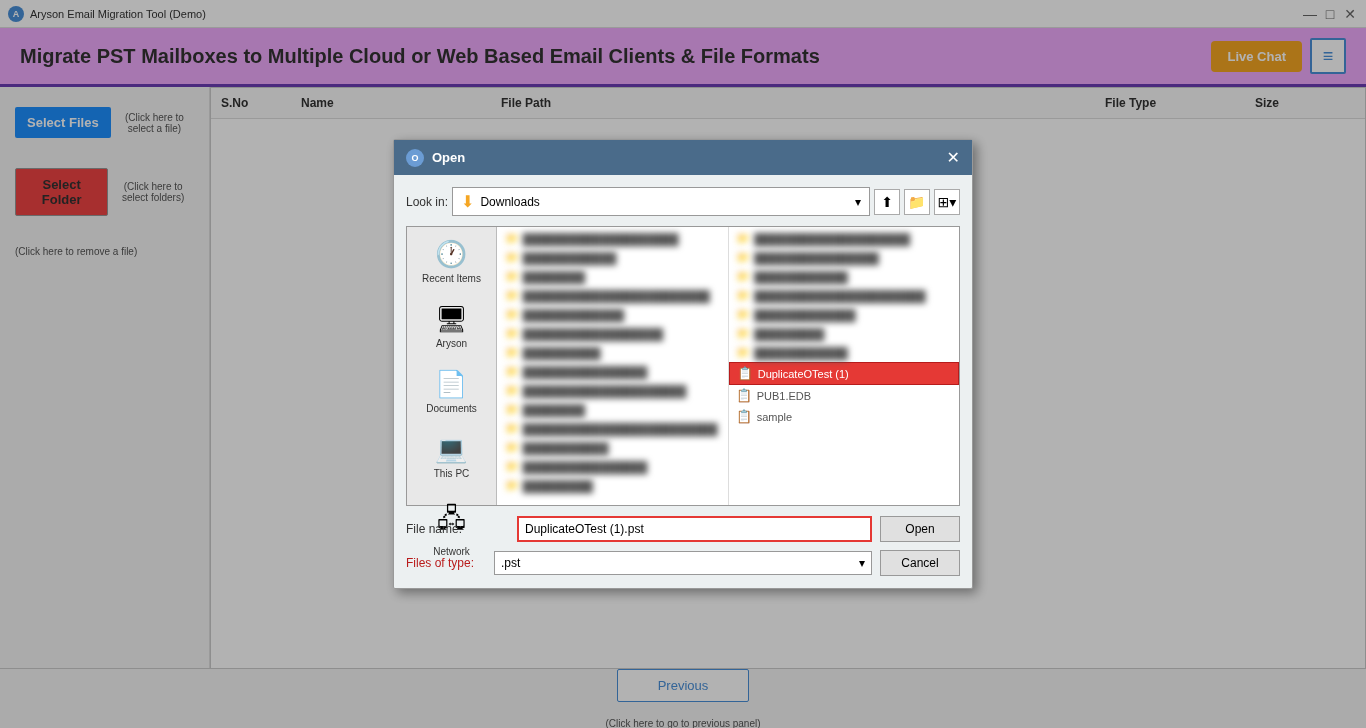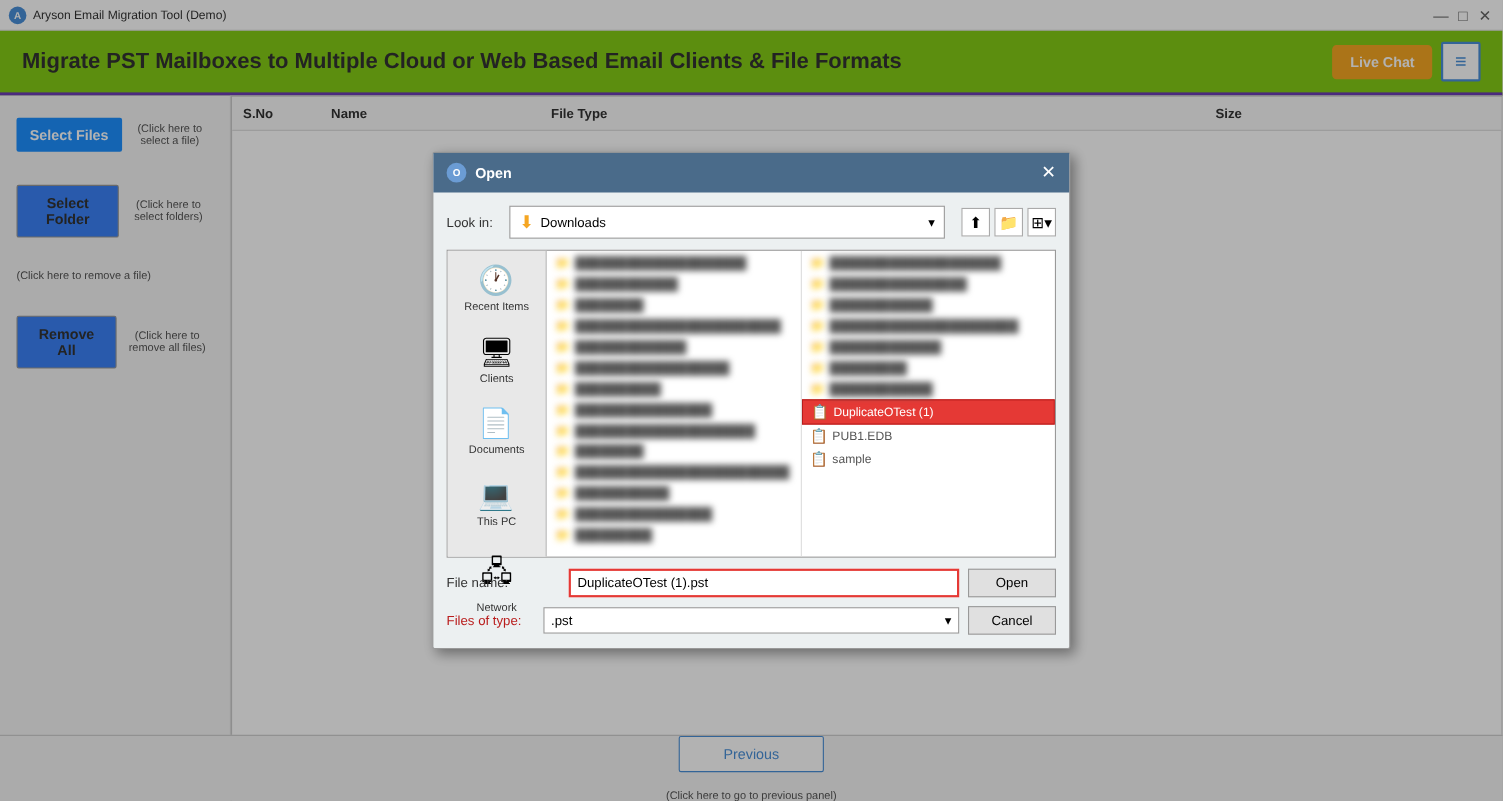--- a/index.html
+++ b/index.html
@@ -15,21 +15,21 @@
       border-bottom: 1px solid #ddd;
       justify-content: space-between;
     }
     .titlebar-left { display: flex; align-items: center; gap: 6px; font-size: 11px; color: #333; }
     .titlebar-icon { width: 16px; height: 16px; background: #4a90d9; border-radius: 50%; display: flex; align-items: center; justify-content: center; color: white; font-size: 9px; font-weight: bold; }
     .titlebar-controls { display: flex; gap: 4px; }
     .titlebar-btn { width: 16px; height: 16px; display: flex; align-items: center; justify-content: center; font-size: 14px; color: #666; cursor: pointer; }
 
     
     .header {
-      background: #84cc16;
+      background: #f0abfc;
       padding: 10px 20px;
       display: flex;
       align-items: center;
       justify-content: space-between;
       border-bottom: 3px solid #6c3db5;
     }
     .header-title { font-size: 20px; font-weight: 600; color: #333; }
     .header-actions { display: flex; align-items: center; gap: 8px; }
     .live-chat-btn {
       background: #f5a623;
@@ -74,21 +74,21 @@
     .sidebar-btn {
       width: 130px;
       padding: 8px 10px;
       font-size: 13px;
       font-weight: 600;
       cursor: pointer;
       border-radius: 2px;
       text-align: center;
     }
     .sidebar-btn-blue { background: #1e90ff; color: white; border: none; }
-    .sidebar-btn-outline { background: #3b82f6; color: #333; border: 1px solid #999; }
+    .sidebar-btn-outline { background: #ef4444; color: #333; border: 1px solid #999; }
     .sidebar-hint { font-size: 10px; color: #555; text-align: center; }
 
     
     .content-area {
       flex: 1;
       background: white;
       border: 1px solid #ccc;
       margin: 0;
       overflow: hidden;
     }
@@ -159,21 +159,21 @@
     .dialog-titlebar-left { display: flex; align-items: center; gap: 8px; }
     .dialog-icon { width: 18px; height: 18px; background: #6b9cd4; border-radius: 50%; display: flex; align-items: center; justify-content: center; font-size: 9px; color: white; font-weight: bold; }
     .dialog-close { color: white; cursor: pointer; font-size: 16px; background: none; border: none; }
 
     .dialog-body { padding: 12px; }
 
     
     .lookin-row {
       display: flex;
       align-items: center;
-      gap: 15px;
+      gap: 4px;
       margin-bottom: 10px;
     }
     .lookin-label { font-size: 12px; color: #333; white-space: nowrap; }
     .lookin-select {
       flex: 1;
       padding: 4px 8px;
       border: 1px solid #999;
       background: white;
       font-size: 12px;
       display: flex;
@@ -343,30 +343,27 @@
       <button class="sidebar-btn sidebar-btn-blue">Select Files</button>
       <span class="sidebar-hint">(Click here to select a file)</span>
     </div>
     <div class="sidebar-item">
       <button class="sidebar-btn sidebar-btn-outline">Select Folder</button>
       <span class="sidebar-hint">(Click here to select folders)</span>
     </div>
     <div class="sidebar-item">
       <span class="sidebar-hint">(Click here to remove a file)</span>
     </div>
-    <div class="sidebar-item">
-      <button class="sidebar-btn sidebar-btn-outline">Remove All</button>
-      <span class="sidebar-hint">(Click here to remove all files)</span>
-    </div>
   </div>
 
   <div class="content-area">
     <div class="table-header">
       <span>S.No</span>
       <span>Name</span>
+      <span>File Path</span>
       <span>File Type</span>
       <span>Size</span>
     </div>
   </div>
 </div>
 
 <div class="footer">
   <button class="prev-btn">Previous</button>
   <span class="footer-hint">(Click here to go to previous panel)</span>
 </div>
@@ -402,21 +399,21 @@
 
       <div class="file-browser">
 
         <div class="file-nav">
           <div class="file-nav-item">
             <span class="nav-icon">🕐</span>
             <span class="nav-label">Recent Items</span>
           </div>
           <div class="file-nav-item">
             <span class="nav-icon">🖥</span>
-            <span class="nav-label">Clients</span>
+            <span class="nav-label">Aryson</span>
           </div>
           <div class="file-nav-item">
             <span class="nav-icon">📄</span>
             <span class="nav-label">Documents</span>
           </div>
           <div class="file-nav-item">
             <span class="nav-icon">💻</span>
             <span class="nav-label">This PC</span>
           </div>
           <div class="file-nav-item">

